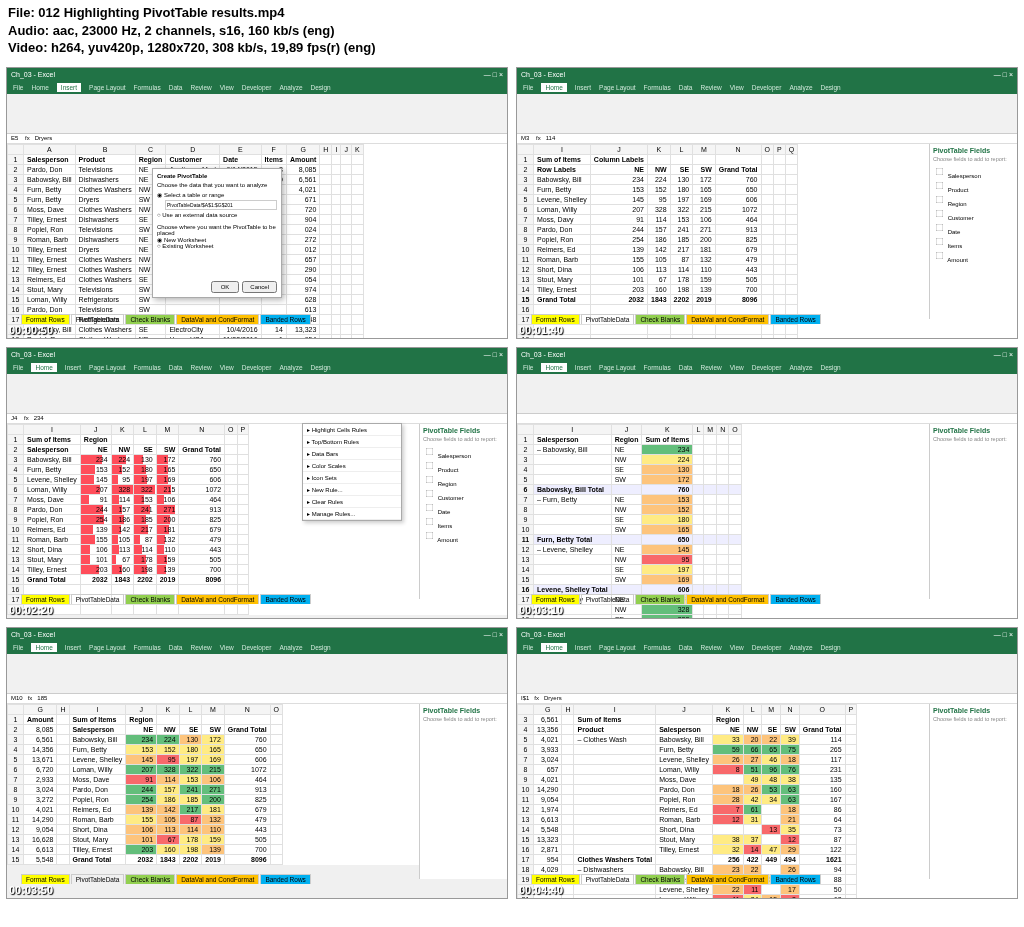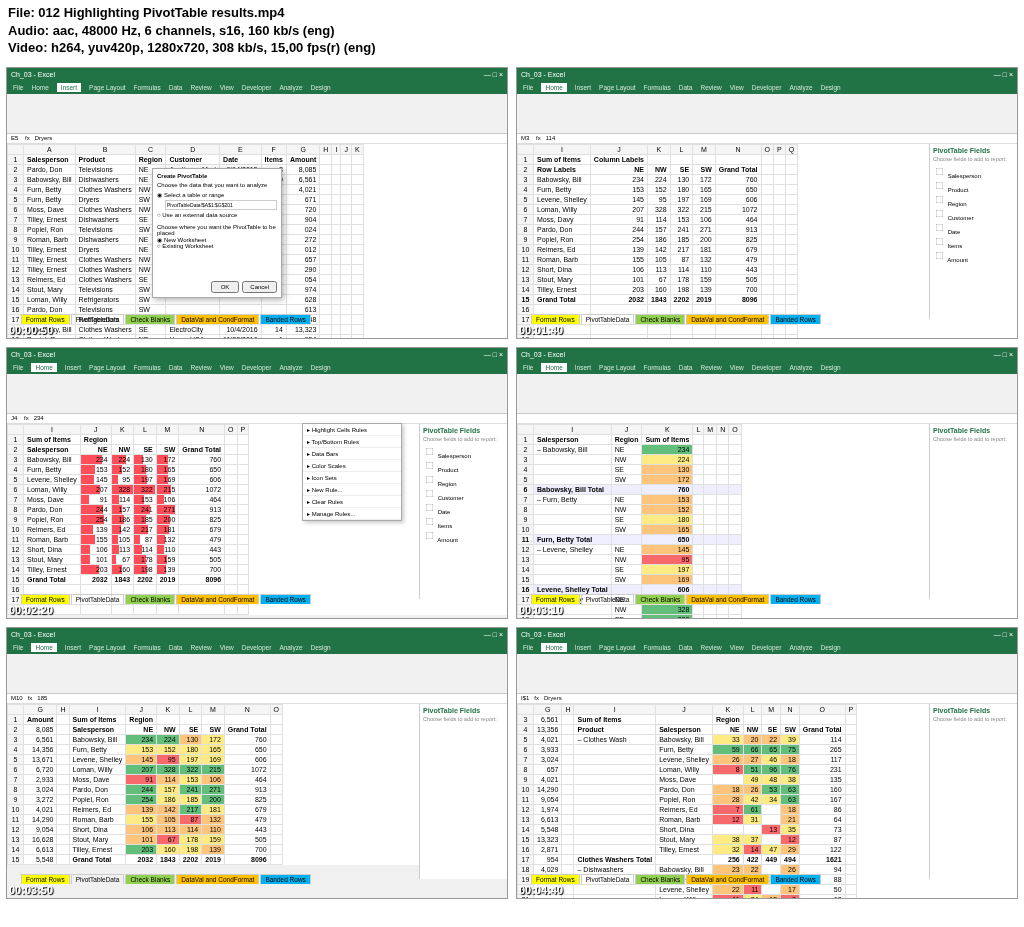--- a/index.html
+++ b/index.html
@@ -40,22 +40,22 @@
 .orangetab { background: #ffc000; }
 .bluetab { background: #00b0f0; }
 .cf-menu { position: absolute; left: 295px; top: 75px; width: 100px; background: #fff; border: 1px solid #aaa; font-size: 6px; box-shadow: 2px 2px 4px rgba(0,0,0,.2); }
 .cf-menu div { padding: 2px 4px; border-bottom: 1px solid #eee; }
 </style>
 </head>
 <body>
 
 <div class="file-info">
   <div>File: 012 Highlighting PivotTable results.mp4</div>
-  <div>Audio: aac, 48000 Hz, 6 channels, s16, 160 kb/s (eng)</div>
-  <div>Video: h264, yuv420p, 1280x720, 308 kb/s, 15,00 fps(r) (eng)</div>
+  <div>Audio: aac, 23000 Hz, 2 channels, s16, 160 kb/s (eng)</div>
+  <div>Video: h264, yuv420p, 1280x720, 308 kb/s, 19,89 fps(r) (eng)</div>
 </div>
 
 <div class="grid">
 
 <div class="thumb">
   <div class="titlebar">
         <span>Ch_03 - Excel</span>
         <span>— □ ×</span>
       </div>
   <div class="ribbon-tabs" id="rt1">

